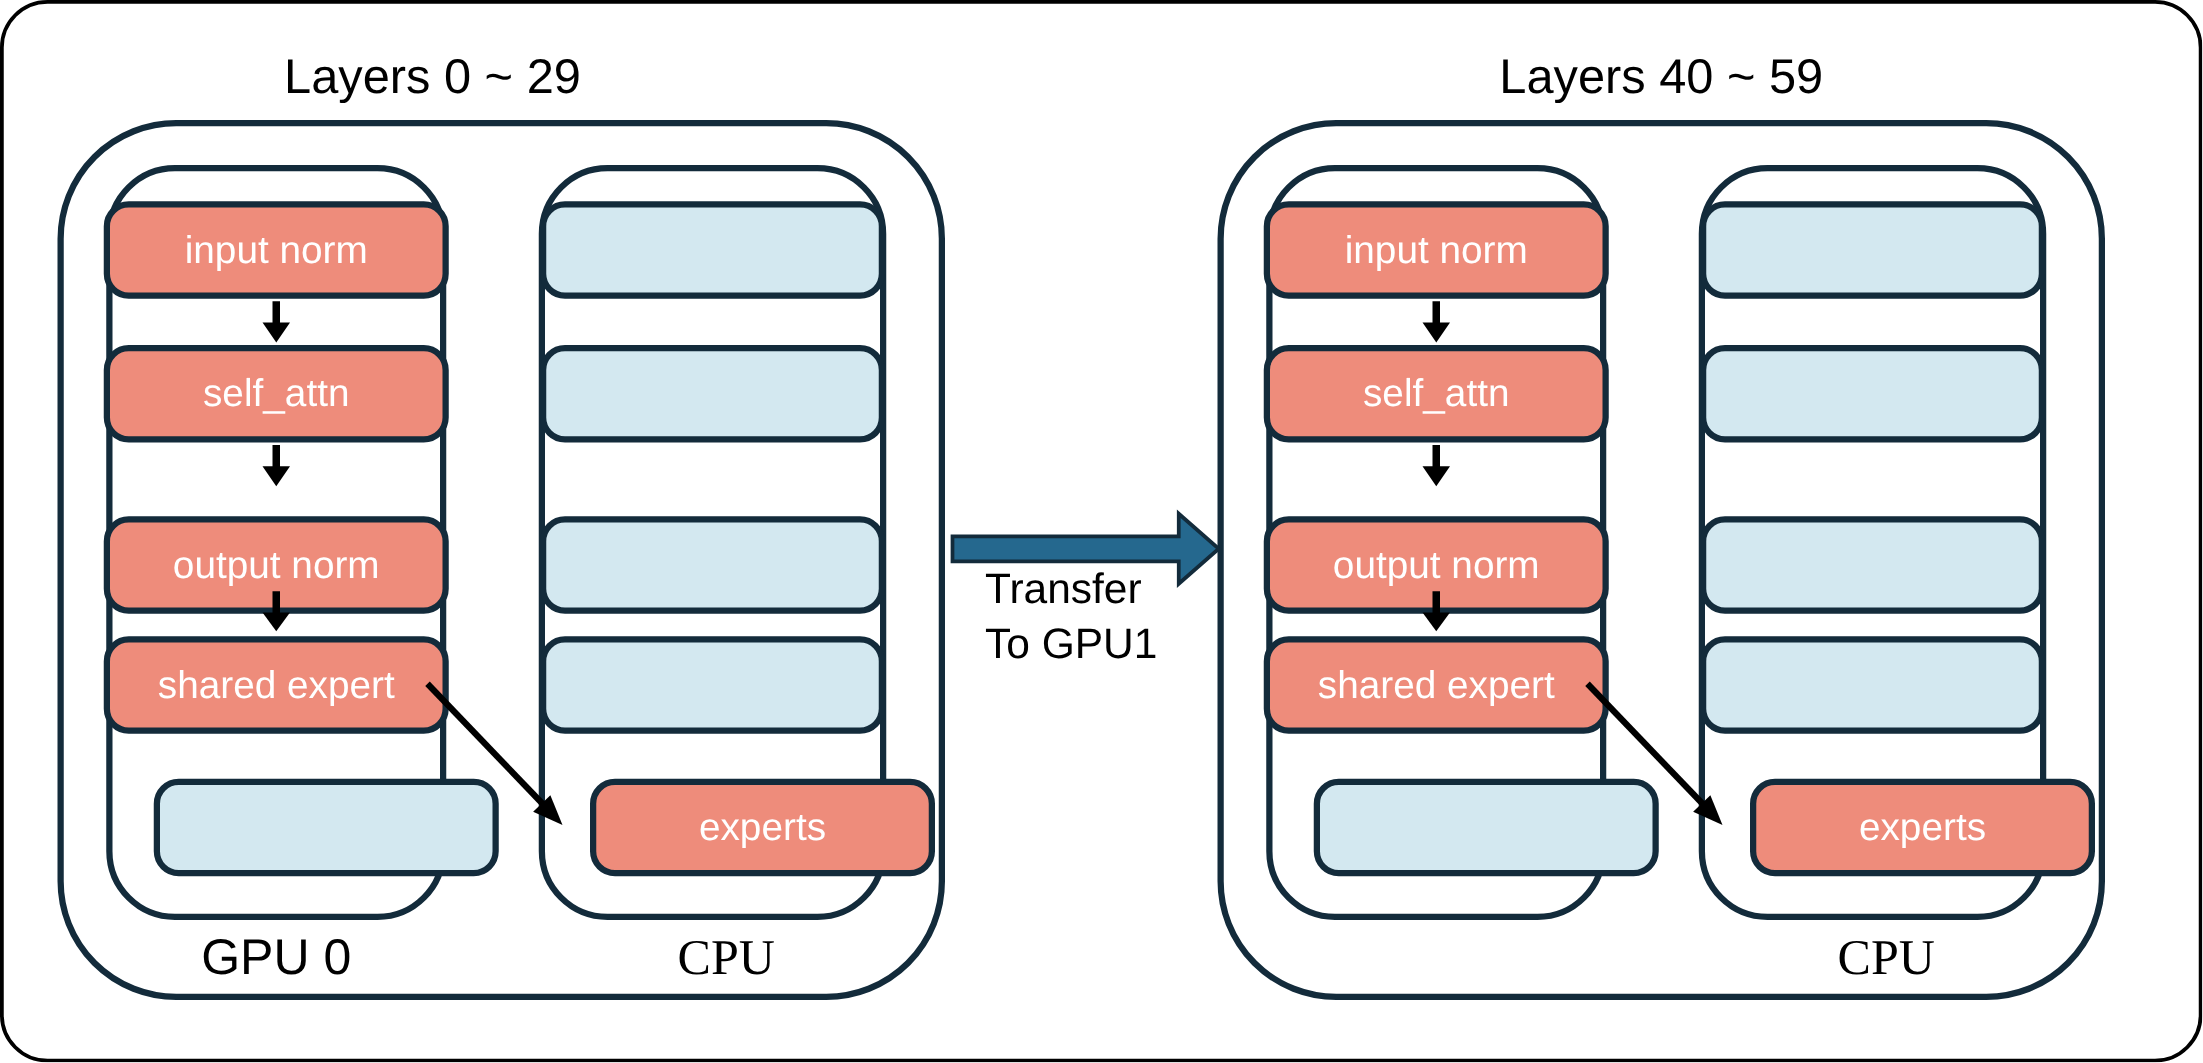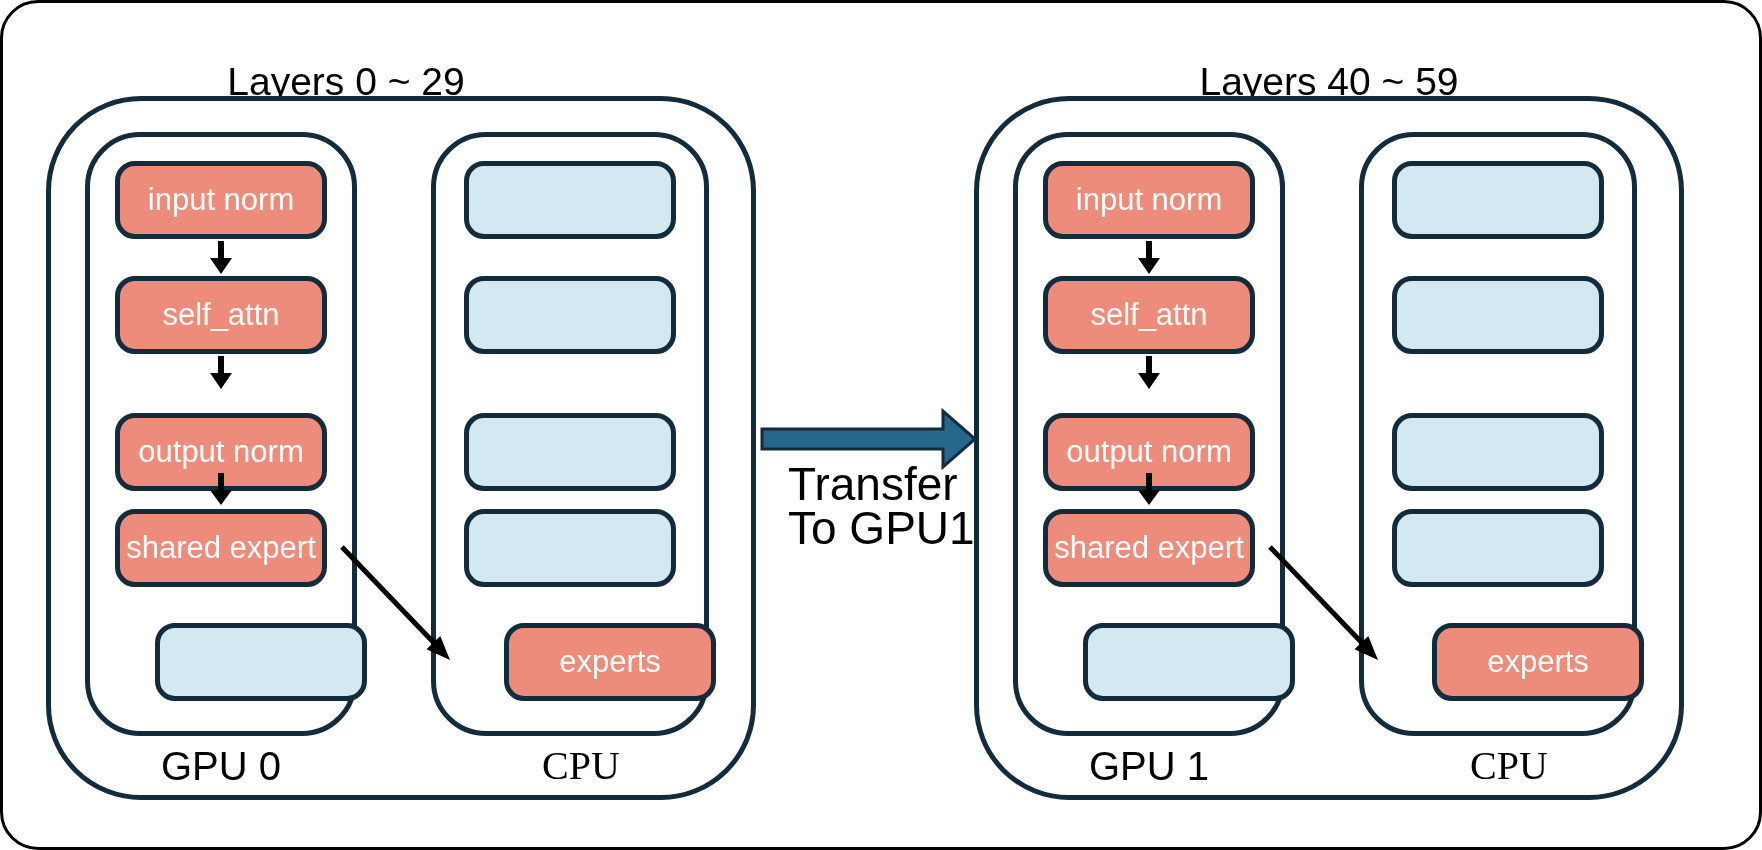--- a/index.html
+++ b/index.html
@@ -26,21 +26,20 @@
   }
 
   .group-title {
     position: absolute;
     top: 38px;
     text-align: center;
     font-size: 39px;
     line-height: 48px;
     color: var(--text, #000);
     white-space: nowrap;
-    margin-top: 20px;
   }
   .title0 { left: 46px;  width: 600px; }
   .title1 { left: 974px; width: 710px; }
 
   .group {
     position: absolute;
     top: 96px;
     width: 710px;
     height: 704px;
   }
@@ -64,21 +63,21 @@
     background: #ffffff;
     box-sizing: border-box;
   }
   .col-gpu { left: 39px;  width: 272px; }
   .col-cpu { left: 385px; width: 278px; }
 
   .block {
     position: absolute;
     left: 50%;
     transform: translateX(-50%);
-    width: 212px;
+    width: 276px;
     height: 78px;
     box-sizing: border-box;
     border: 5px solid var(--outline, #132B3B);
     border-radius: 20px;
     display: flex;
     align-items: center;
     justify-content: center;
     font-size: 31px;
     color: var(--block-text, #fff);
     white-space: nowrap;
@@ -129,22 +128,22 @@
   }
   .transfer-poly {
     fill: var(--transfer, #25688E);
     stroke: var(--outline, #132B3B);
     stroke-width: 3;
     stroke-linejoin: miter;
   }
   .transfer-label {
     position: absolute;
     left: 788px;
-    top: 462px;
-    font-size: 46px;
+    top: 449px;
+    font-size: 34px;
     line-height: 44px;
     color: var(--text, #000);
     white-space: nowrap;
   }
 </style>
 </head>
 <body>
 
 <div id="canvas">
   <div class="page-frame"></div>
@@ -198,21 +197,20 @@
     </div>
 
     <div class="column col-cpu">
       <div class="block placeholder b1"></div>
       <div class="block placeholder b2"></div>
       <div class="block placeholder b3"></div>
       <div class="block placeholder b4"></div>
       <div class="block active b5">experts</div>
     </div>
 
-    <div class="col-label gpu-label">GPU 1</div>
     <div class="col-label cpu-label">CPU</div>
 
     <svg class="arrows" viewBox="0 0 710 704">
       <line class="flow-stem" x1="175" y1="145" x2="175" y2="164"></line>
       <polygon class="flow-head" points="164,162 186,162 175,178"></polygon>
       <line class="flow-stem" x1="175" y1="260" x2="175" y2="279"></line>
       <polygon class="flow-head" points="164,277 186,277 175,293"></polygon>
       <line class="flow-stem" x1="175" y1="377" x2="175" y2="396"></line>
       <polygon class="flow-head" points="164,394 186,394 175,409"></polygon>
       <line class="diag-stem" x1="296" y1="451" x2="389" y2="548"></line>

